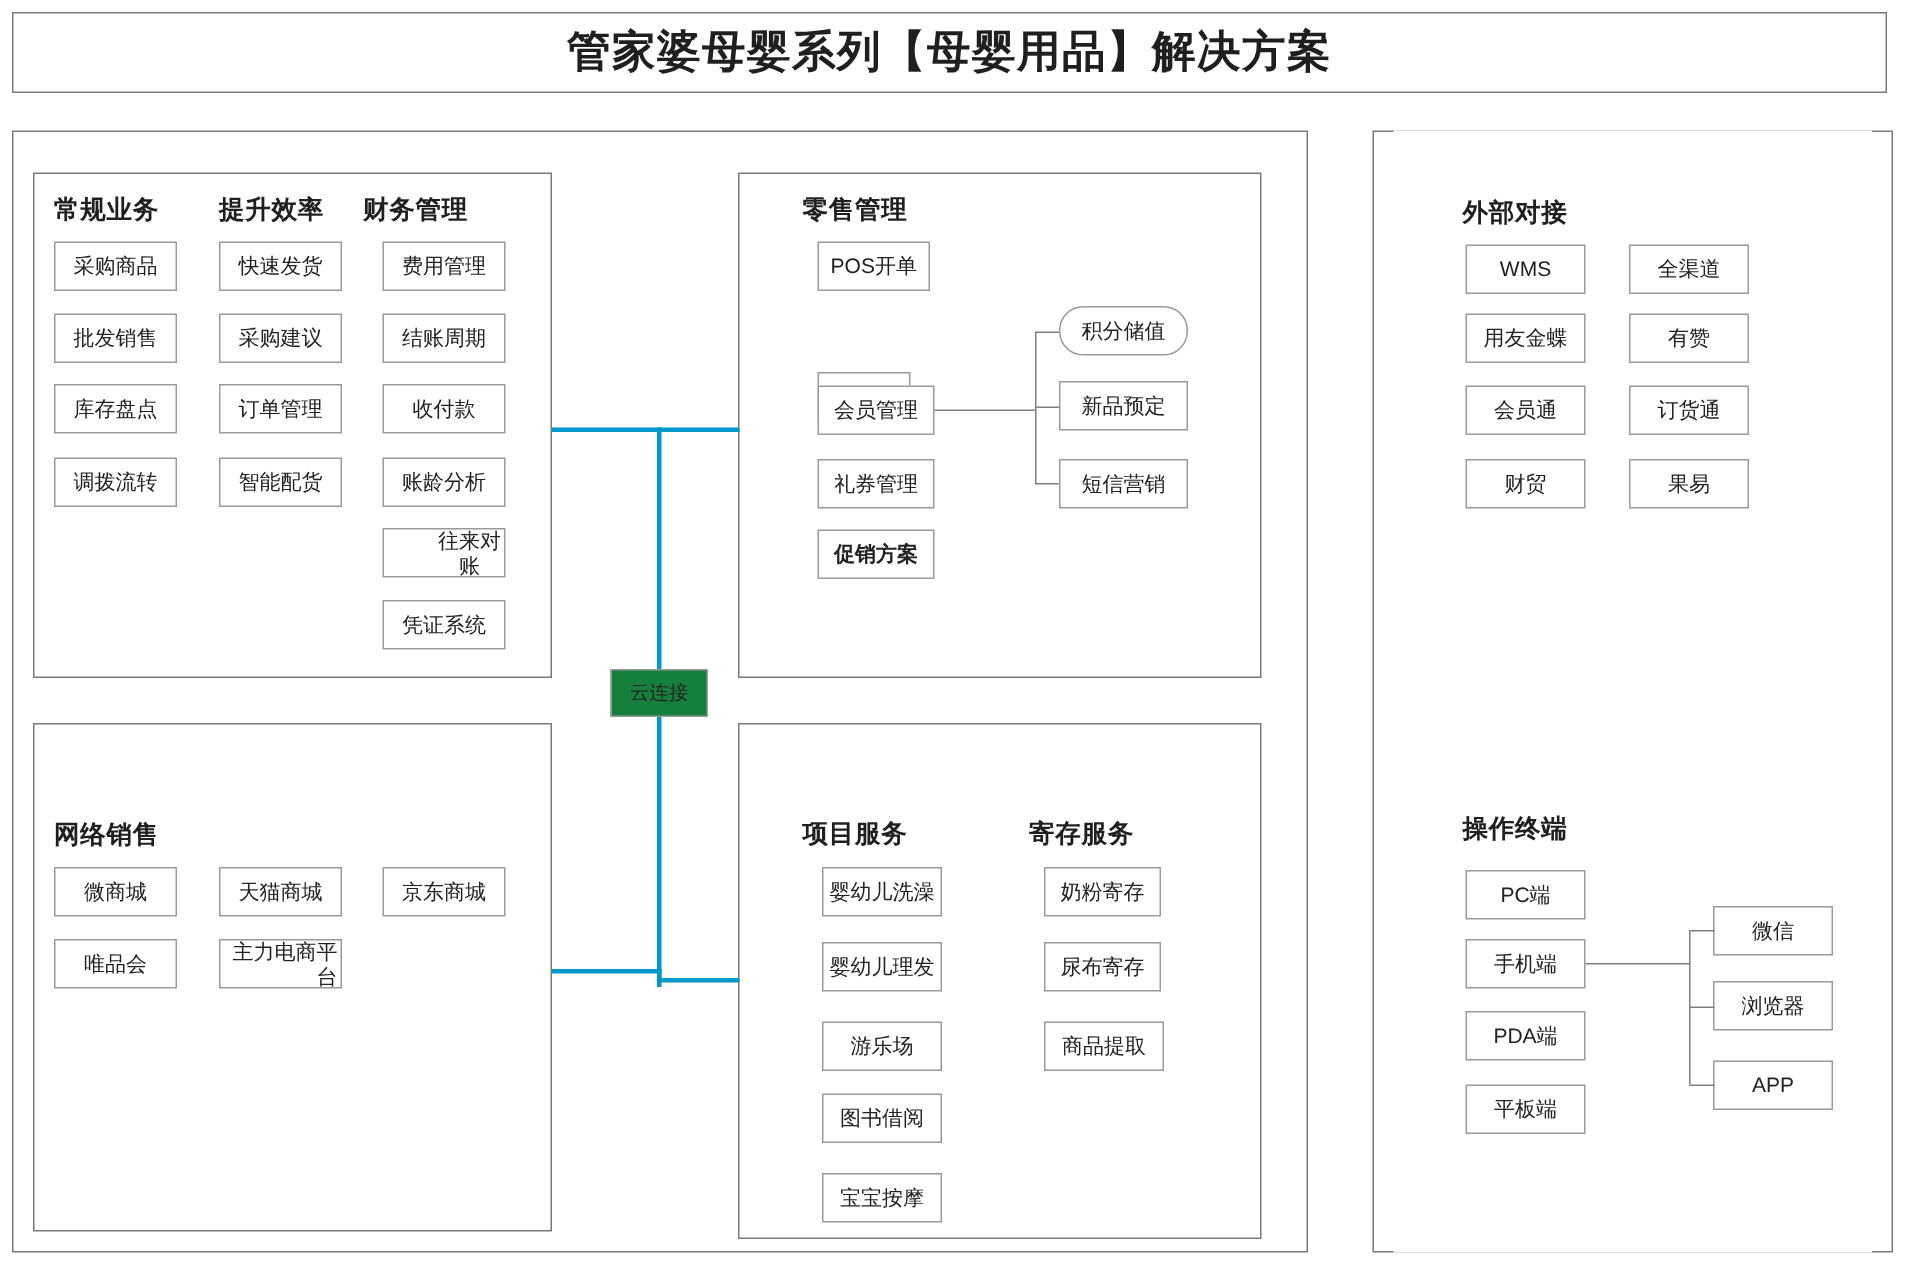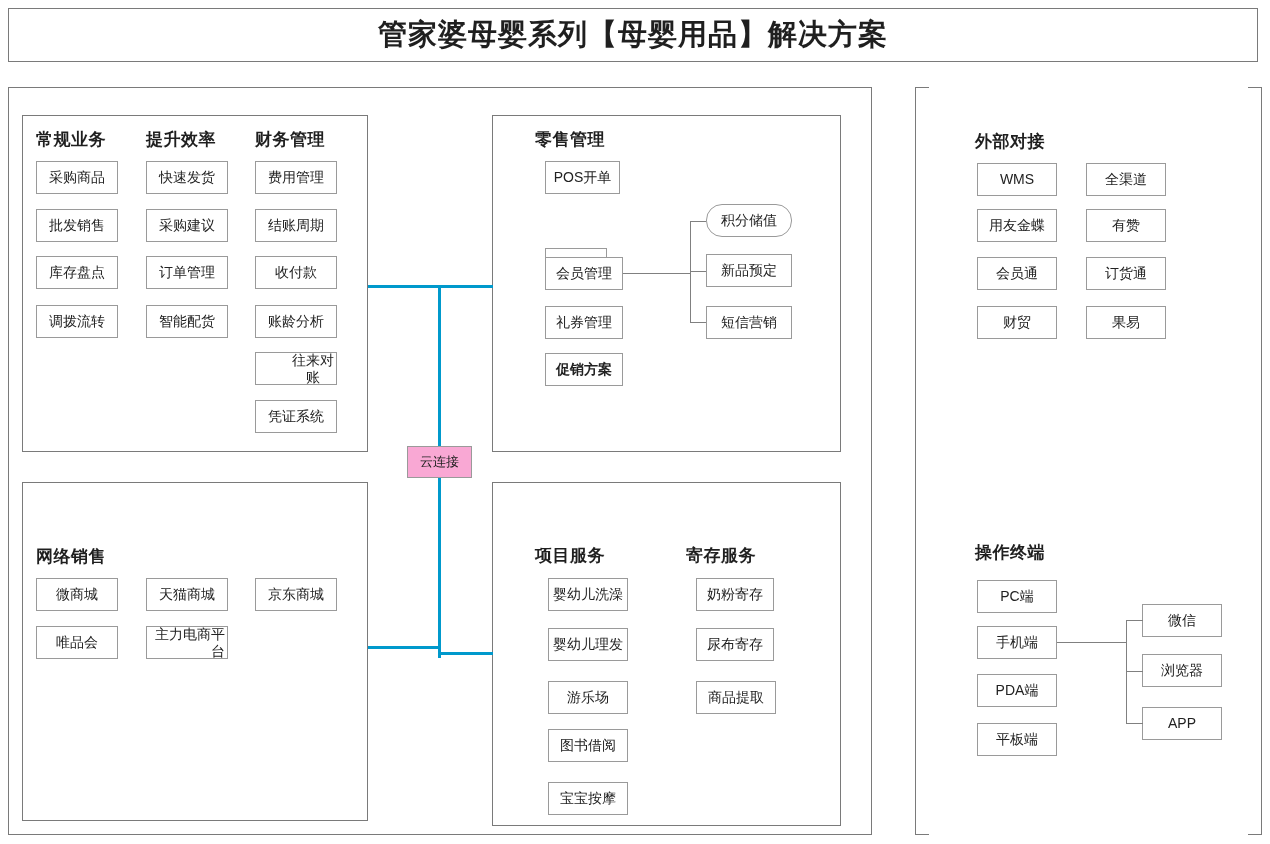--- a/index.html
+++ b/index.html
@@ -107,21 +107,21 @@
     position: absolute;
     background: #0099cc;
   }
   .cloudline.h { height: 3px; }
   .cloudline.v { width: 3px; }
 
   #cloud-node {
     position: absolute;
     left: 407px; top: 446px; width: 65px; height: 32px;
     border: 1px solid #9a9a9a;
-    background: #f9a8d4;
+    background: #15803d;
     display: flex; align-items: center; justify-content: center;
     font-size: 13px; color: #222;
     box-sizing: border-box;
     z-index: 5;
   }
 </style>
 </head>
 <body>
 
 <div class="canvas">
@@ -130,21 +130,21 @@
     <div class="title-text">管家婆母婴系列【母婴用品】解决方案</div>
   </div>
 
   <div class="panel" id="panel-left"></div>
   <div class="panel" id="panel-right"></div>
 
   <div class="group-box" id="box-business"></div>
 
   <div class="col-head" style="left:36px;  top:128px;">常规业务</div>
   <div class="col-head" style="left:146px; top:128px;">提升效率</div>
-  <div class="col-head" style="left:255px; top:128px;">财务管理</div>
+  <div class="col-head" style="left:242px; top:128px;">财务管理</div>
 
   <div class="node" style="left:36px;  top:161px; width:82px; height:33px;">采购商品</div>
   <div class="node" style="left:36px;  top:209px; width:82px; height:33px;">批发销售</div>
   <div class="node" style="left:36px;  top:256px; width:82px; height:33px;">库存盘点</div>
   <div class="node" style="left:36px;  top:305px; width:82px; height:33px;">调拨流转</div>
 
   <div class="node" style="left:146px; top:161px; width:82px; height:33px;">快速发货</div>
   <div class="node" style="left:146px; top:209px; width:82px; height:33px;">采购建议</div>
   <div class="node" style="left:146px; top:256px; width:82px; height:33px;">订单管理</div>
   <div class="node" style="left:146px; top:305px; width:82px; height:33px;">智能配货</div>

